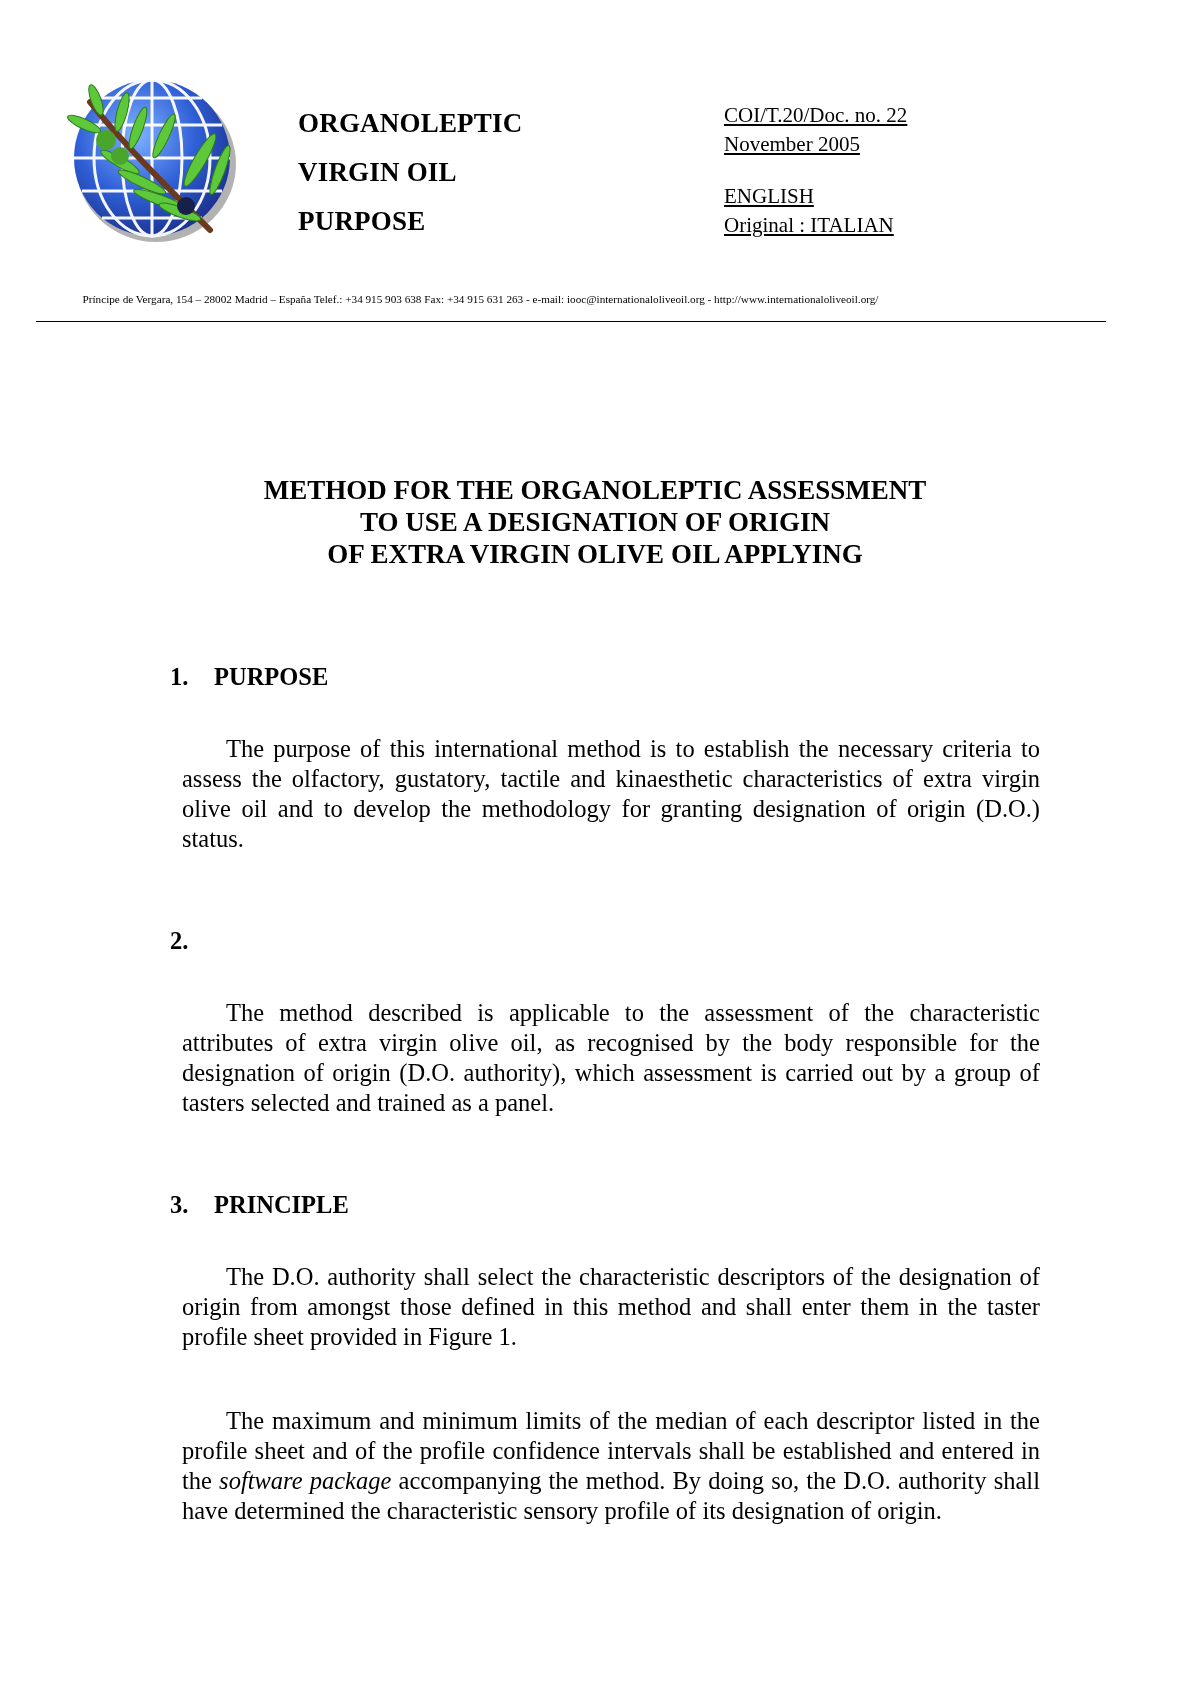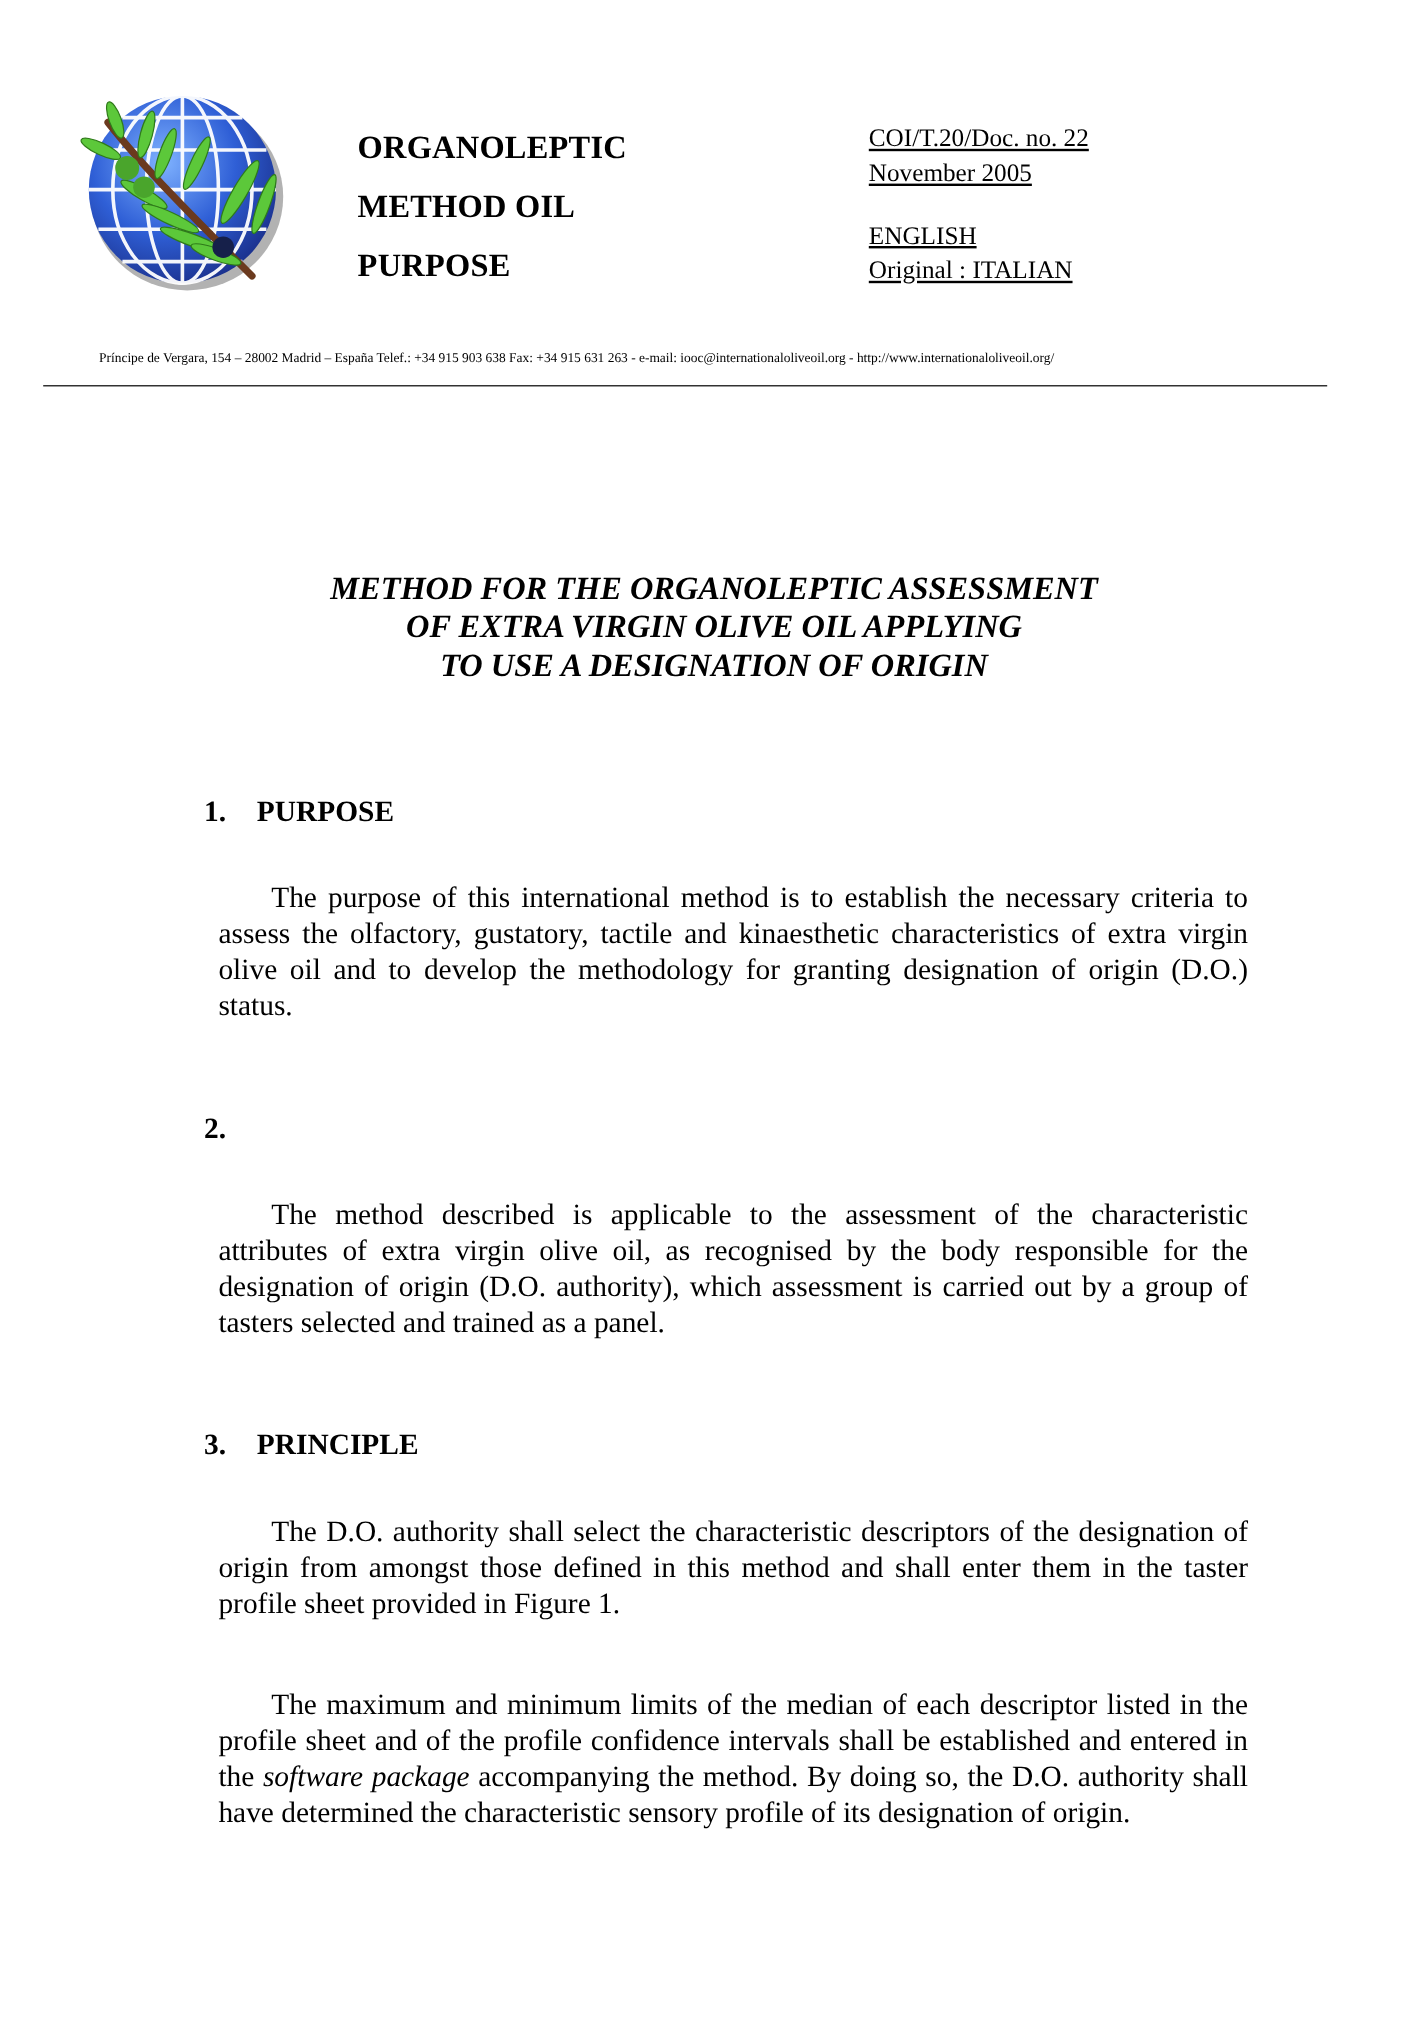--- a/index.html
+++ b/index.html
@@ -61,21 +61,20 @@
     }
     .title {
       position: absolute;
       left: 0;
       width: 1190px;
       top: 474px;
       text-align: center;
       font-weight: bold;
       font-size: 27px;
       line-height: 32px;
-      font-style: italic;
     }
     .content {
       position: absolute;
       left: 170px;
       width: 882px;
       top: 662px;
       font-size: 24.5px;
       line-height: 30px;
     }
     .section-head {
@@ -136,40 +135,40 @@
       <ellipse cx="120" cy="142" rx="5" ry="22" transform="rotate(-70 120 142)"></ellipse>
     </g>
     <circle cx="46" cy="70" r="10" fill="#4aa52c"></circle>
     <circle cx="60" cy="86" r="9" fill="#4aa52c"></circle>
     <circle cx="126" cy="136" r="9" fill="#16204a"></circle>
   </svg>
 </div>
 
 <div class="org-name">
   <div>ORGANOLEPTIC</div>
-  <div>METHOD OIL</div>
+  <div>VIRGIN OIL</div>
   <div>PURPOSE</div>
 </div>
 
 <div class="doc-meta">
   <div>COI/T.20/Doc. no. 22</div>
   <div>November 2005</div>
   <div class="gap"></div>
   <div>ENGLISH</div>
   <div>Original : ITALIAN</div>
 </div>
 
 <div class="address">Príncipe de Vergara, 154 – 28002 Madrid – España  Telef.: +34 915 903 638  Fax: +34 915 631 263 - e-mail: iooc@internationaloliveoil.org - http://www.internationaloliveoil.org/</div>
 
 <div class="rule"></div>
 
 <div class="title">
   <div>METHOD FOR THE ORGANOLEPTIC ASSESSMENT</div>
+  <div>TO USE A DESIGNATION OF ORIGIN</div>
   <div>OF EXTRA VIRGIN OLIVE OIL APPLYING</div>
-  <div>TO USE A DESIGNATION OF ORIGIN</div>
 </div>
 
 <div class="content">
 
   <div class="section-head">
     <span class="num">1.</span>
     <span>PURPOSE</span>
   </div>
   <div class="gap-sm"></div>
   <p class="para">The purpose of this international method is to establish the necessary criteria to assess the olfactory, gustatory, tactile and kinaesthetic characteristics of extra virgin olive oil and to develop the methodology for granting designation of origin (D.O.) status.</p>

